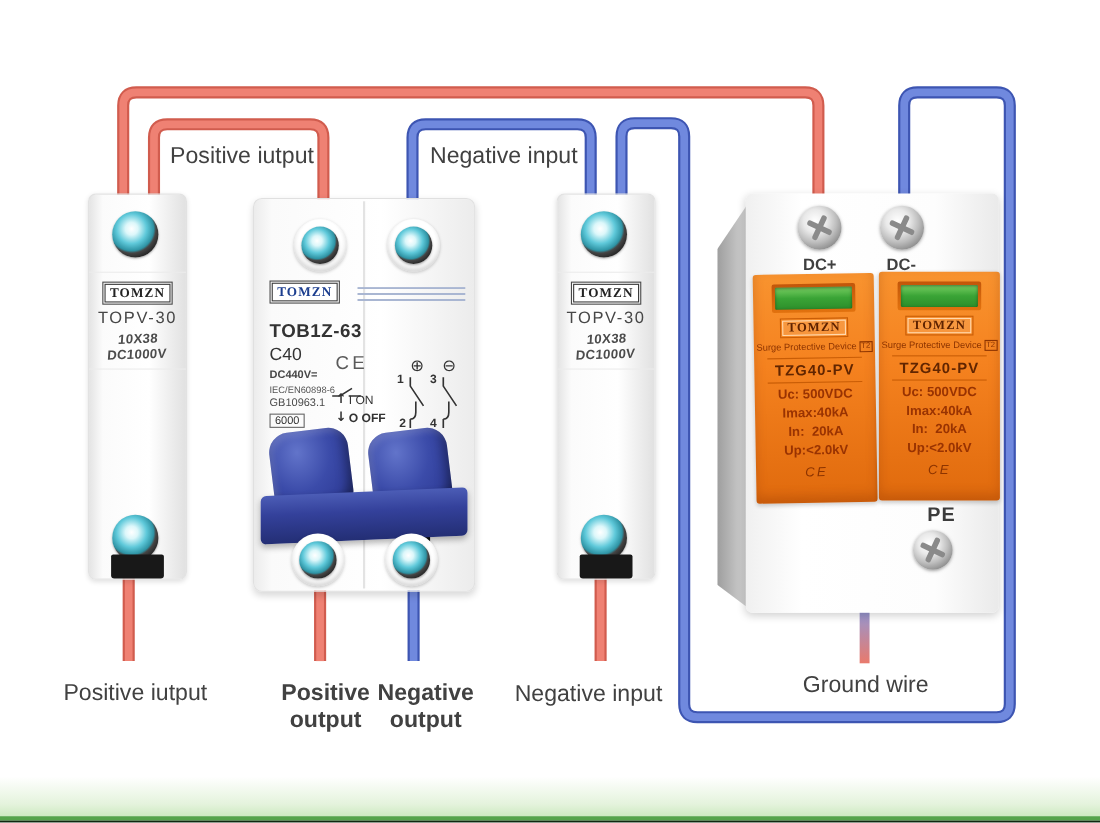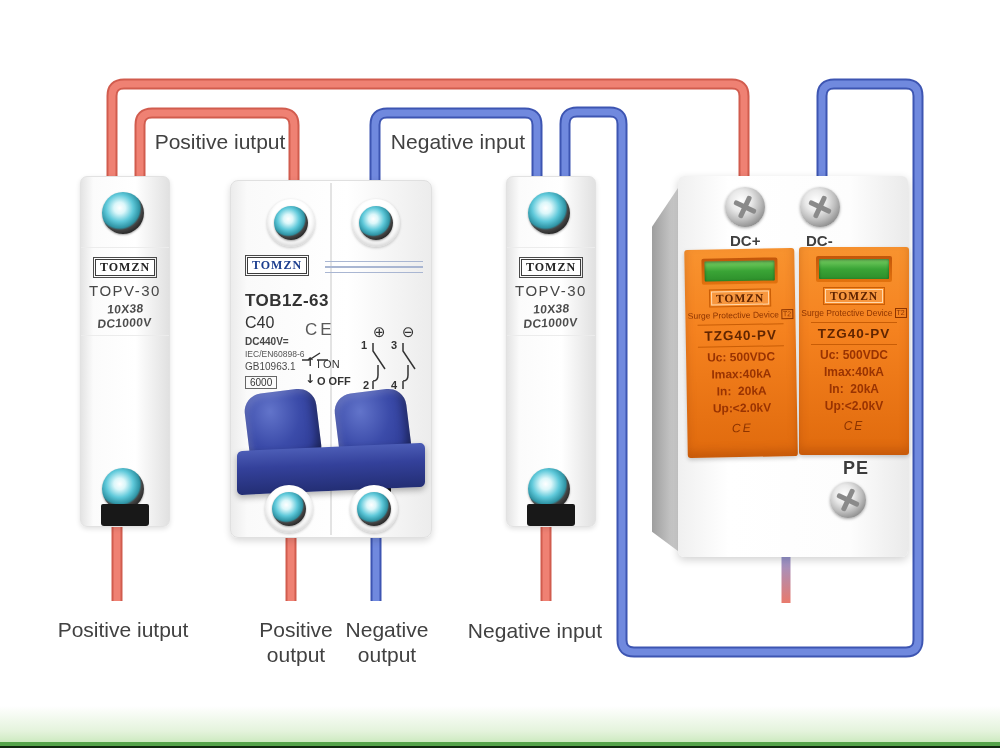--- a/index.html
+++ b/index.html
@@ -8,21 +8,21 @@
   .wires{position:absolute;left:0;top:0;z-index:1;}
   .w-pos-d{fill:none;stroke:var(--positive-wire-dark,#d15c4e);stroke-width:11;}
   .w-pos{fill:none;stroke:var(--positive-wire,#ef8173);stroke-width:7;}
   .w-neg-d{fill:none;stroke:var(--negative-wire-dark,#3d55b2);stroke-width:11;}
   .w-neg{fill:none;stroke:var(--negative-wire,#7089de);stroke-width:7;}
   .gw-top{stop-color:var(--ground-wire-top,#8a9ade);}
   .gw-bot{stop-color:var(--ground-wire-bottom,#e97a6c);}
 
   .lbl{position:absolute;z-index:2;color:var(--label-text,#414141);font-size:21px;
        line-height:25px;text-align:center;}
-  .lbl span{display:block;}
+  .lbl span{display:block;font-weight:bold;}
 
   .comp{position:absolute;z-index:3;}
 
   
   .fuse{width:88px;height:349px;background:linear-gradient(90deg,#e4e4e4 0,#fbfbfb 14%,#ffffff 62%,#e1e1e1 100%);
         border:1px solid #e2e2e2;border-radius:7px;box-shadow:0 2px 5px rgba(0,0,0,.12);}
   .cap-line{position:absolute;left:0;right:0;border-top:1px solid #ececec;}
   .screw-teal{position:absolute;border-radius:50%;
         background:radial-gradient(circle at 42% 38%, #ffffff 0%, #dcf7fa 16%, var(--screw-teal,#5fc9da) 38%, #2e93a4 56%, #454545 62%, #1c1c1c 80%, #3a3a3a 100%);
         box-shadow:0 1px 2px rgba(0,0,0,.35);}
@@ -149,20 +149,21 @@
   <div class="lbl" style="left:38px;top:617px;width:170px">Positive iutput</div>
   <div class="lbl" style="left:244px;top:617px;width:104px">
     <span>Positive</span>
     <span>output</span>
   </div>
   <div class="lbl" style="left:335px;top:617px;width:104px">
     <span>Negative</span>
     <span>output</span>
   </div>
   <div class="lbl" style="left:455px;top:618px;width:160px">Negative input</div>
+  <div class="lbl" style="left:707px;top:610px;width:160px">Ground wire</div>
 
   <div class="comp fuse" style="left:80px;top:176px">
     <div class="screw-teal" style="left:21px;top:15px;width:42px;height:42px"></div>
     <div class="cap-line" style="top:70px"></div>
     <div class="plate">
       <span class="brand-frame">TOMZN</span>
       <div class="model">TOPV-30</div>
       <div class="rating">10X38 DC1000V</div>
     </div>
     <div class="cap-line" style="top:158px"></div>

